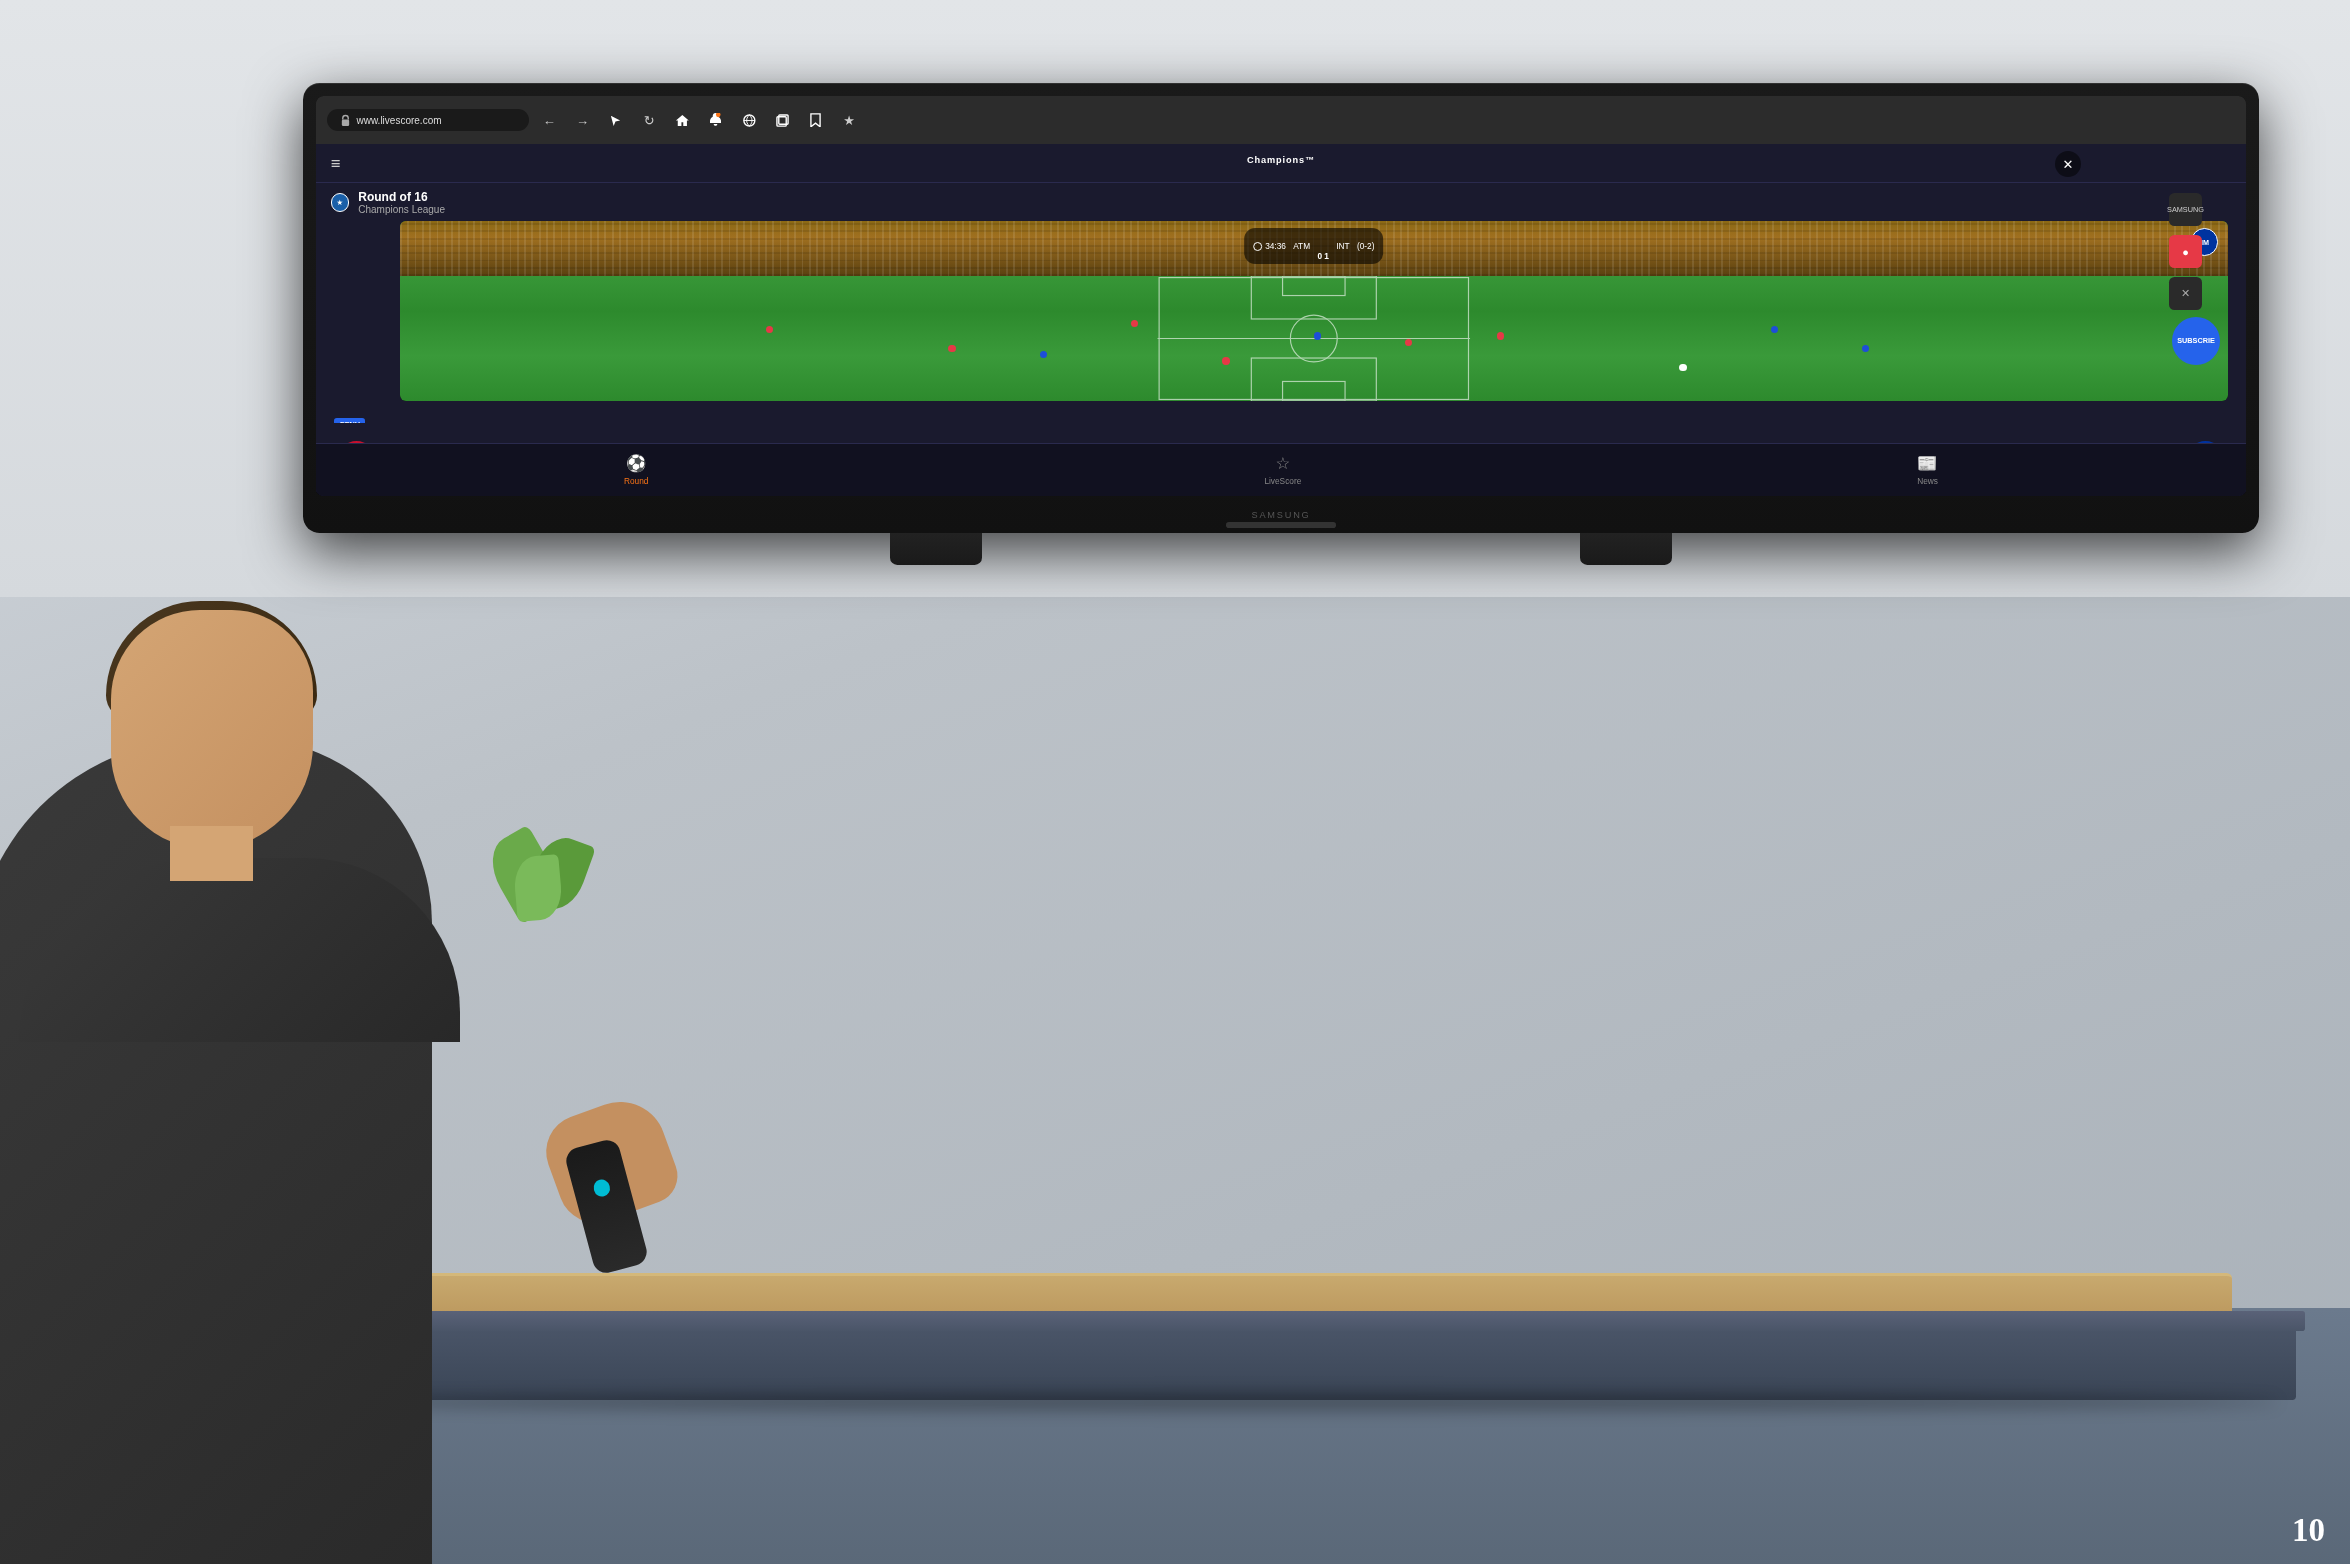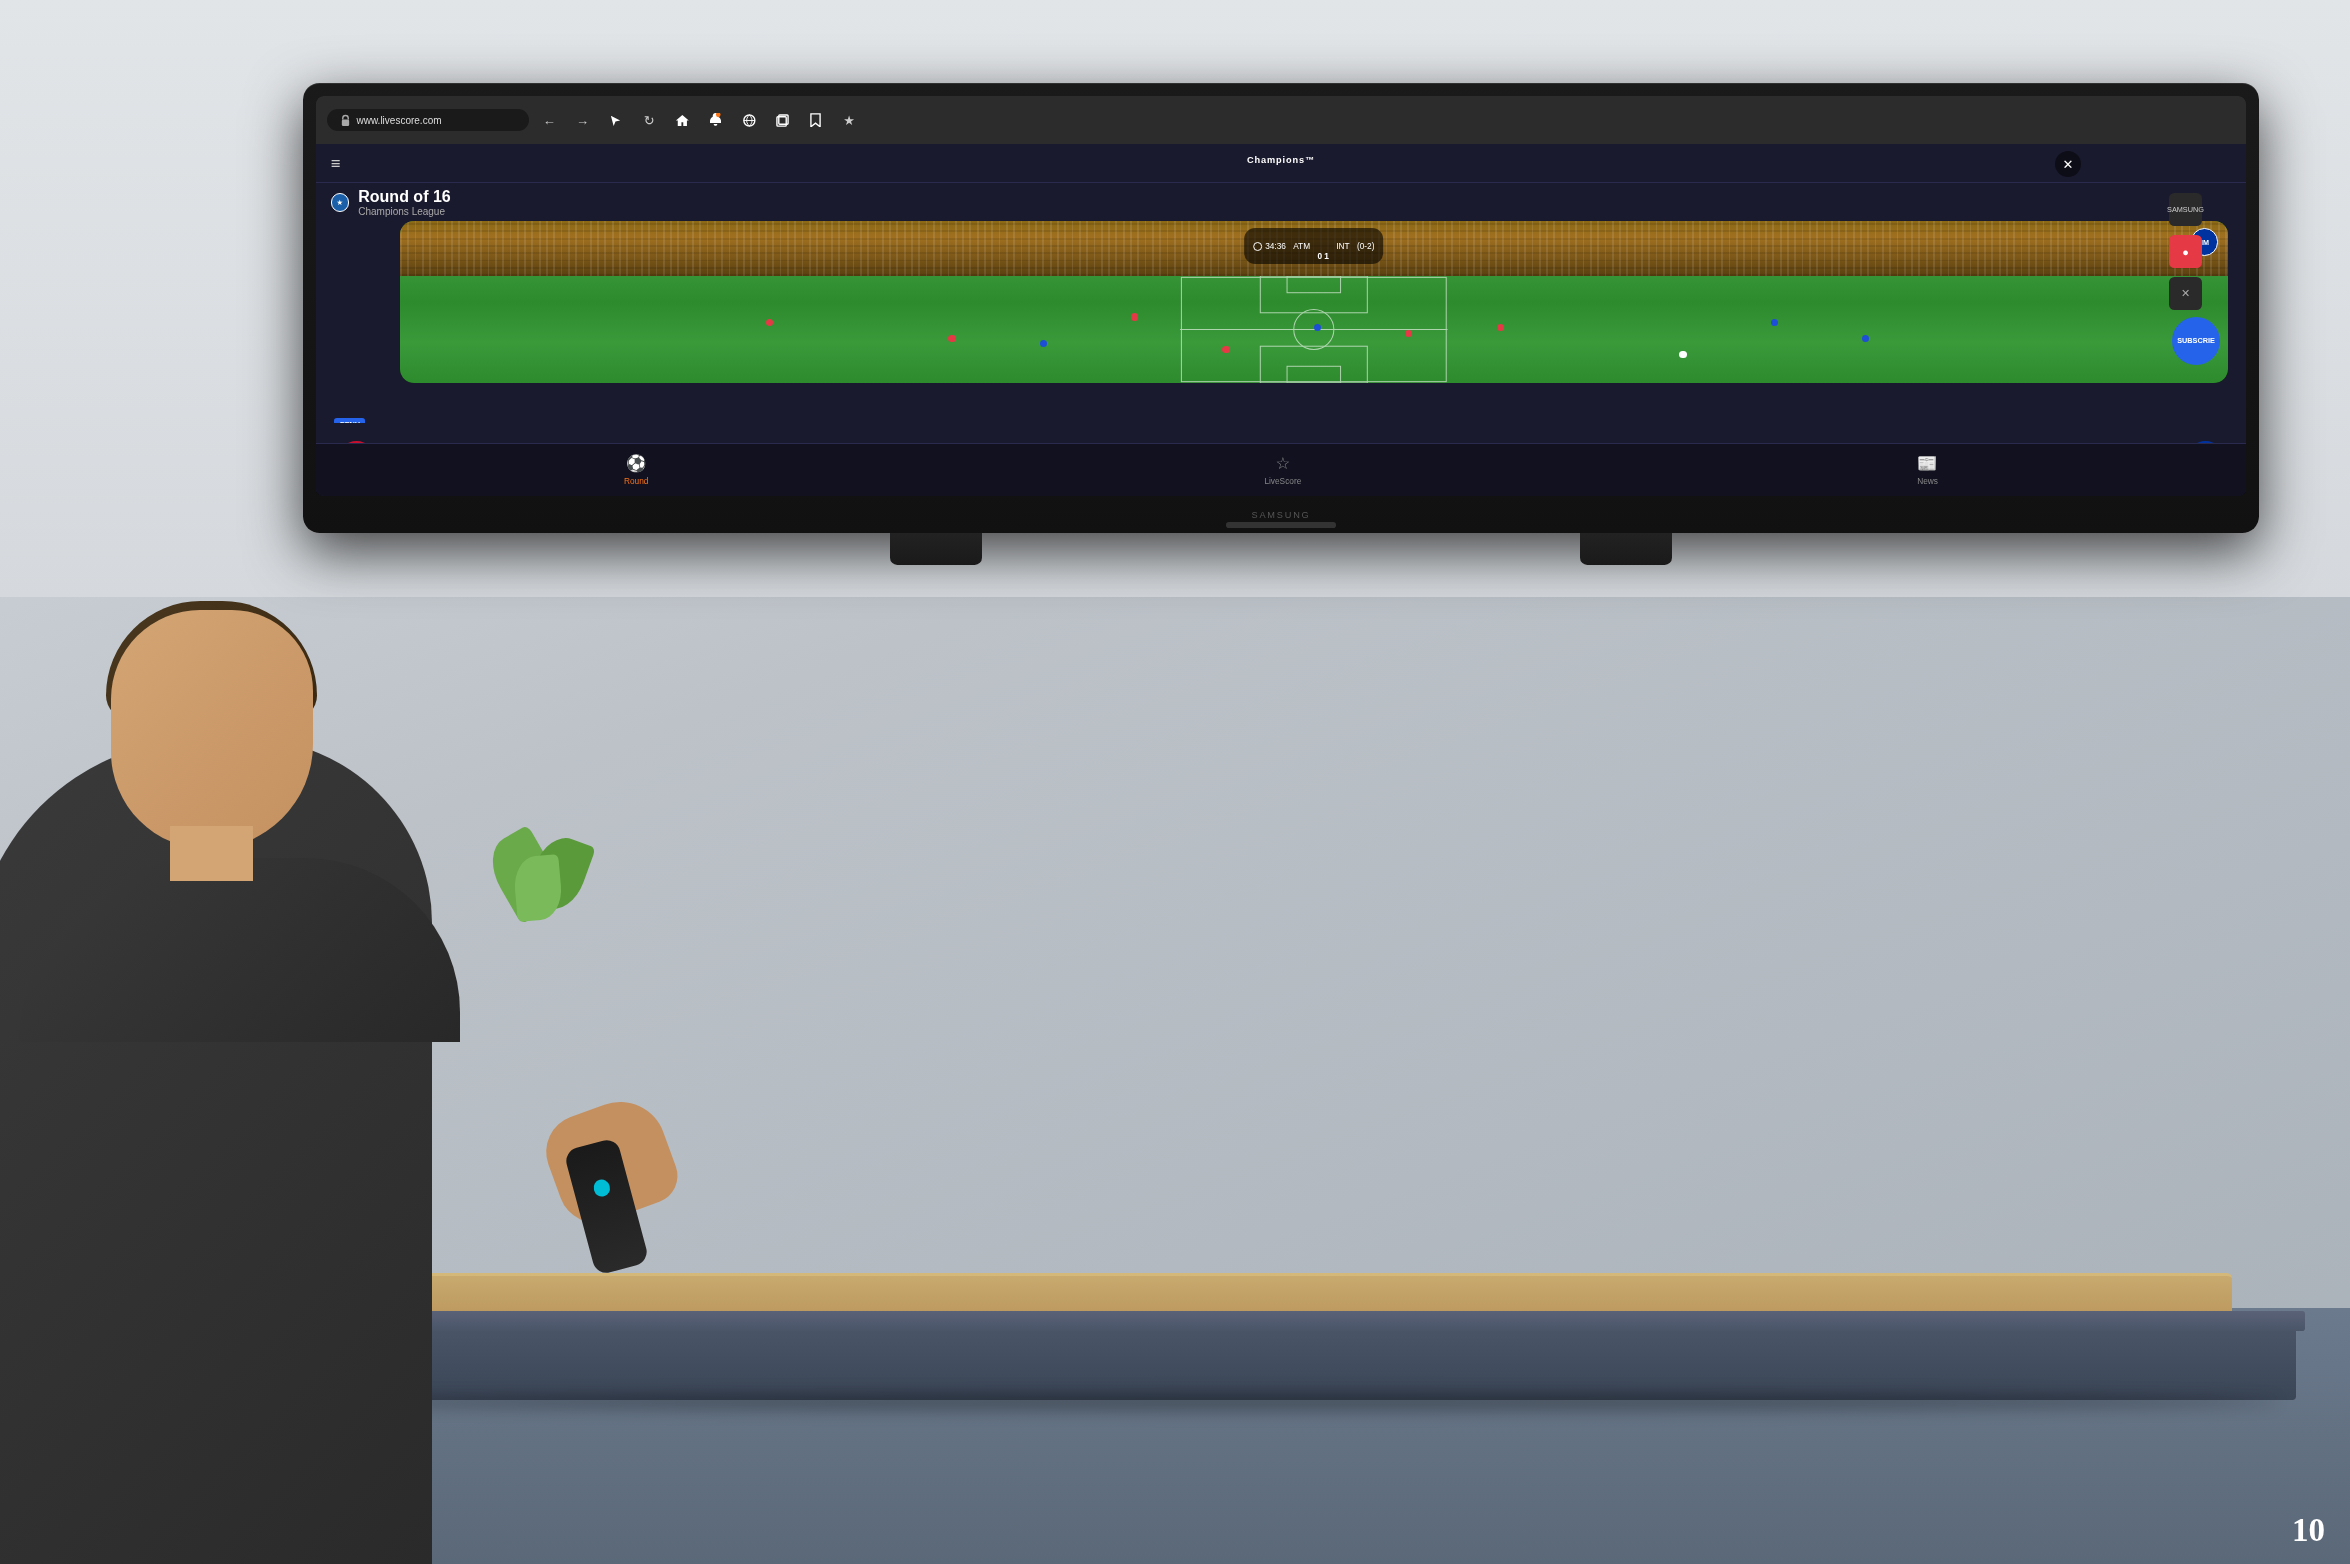--- a/index.html
+++ b/index.html
@@ -405,38 +405,38 @@
       justify-content: center;
     }
 
     .ucl-star {
       color: #fff;
       font-size: 7.3px;
     }
 
     .match-round {
       color: #fff;
-      font-size: 16px;
+      font-size: 12px;
       font-weight: bold;
     }
 
     .match-league {
       color: #aaa;
       font-size: 10px;
     }
 
     
     .video-player {
       position: absolute;
       top: 77px;
       left: 84px;
       right: 18.4px;
-      height: 162px;
+      height: 180px;
       background: #000;
-      border-radius: 14px;
+      border-radius: 6px;
       overflow: hidden;
     }
 
     
     .pitch {
       width: 100%;
       height: 100%;
       background: linear-gradient(180deg, #2d8a2d 0%, #3a9a3a 25%, #2d8a2d 50%, #3a9a3a 75%, #2d8a2d 100%);
       position: relative;
     }

